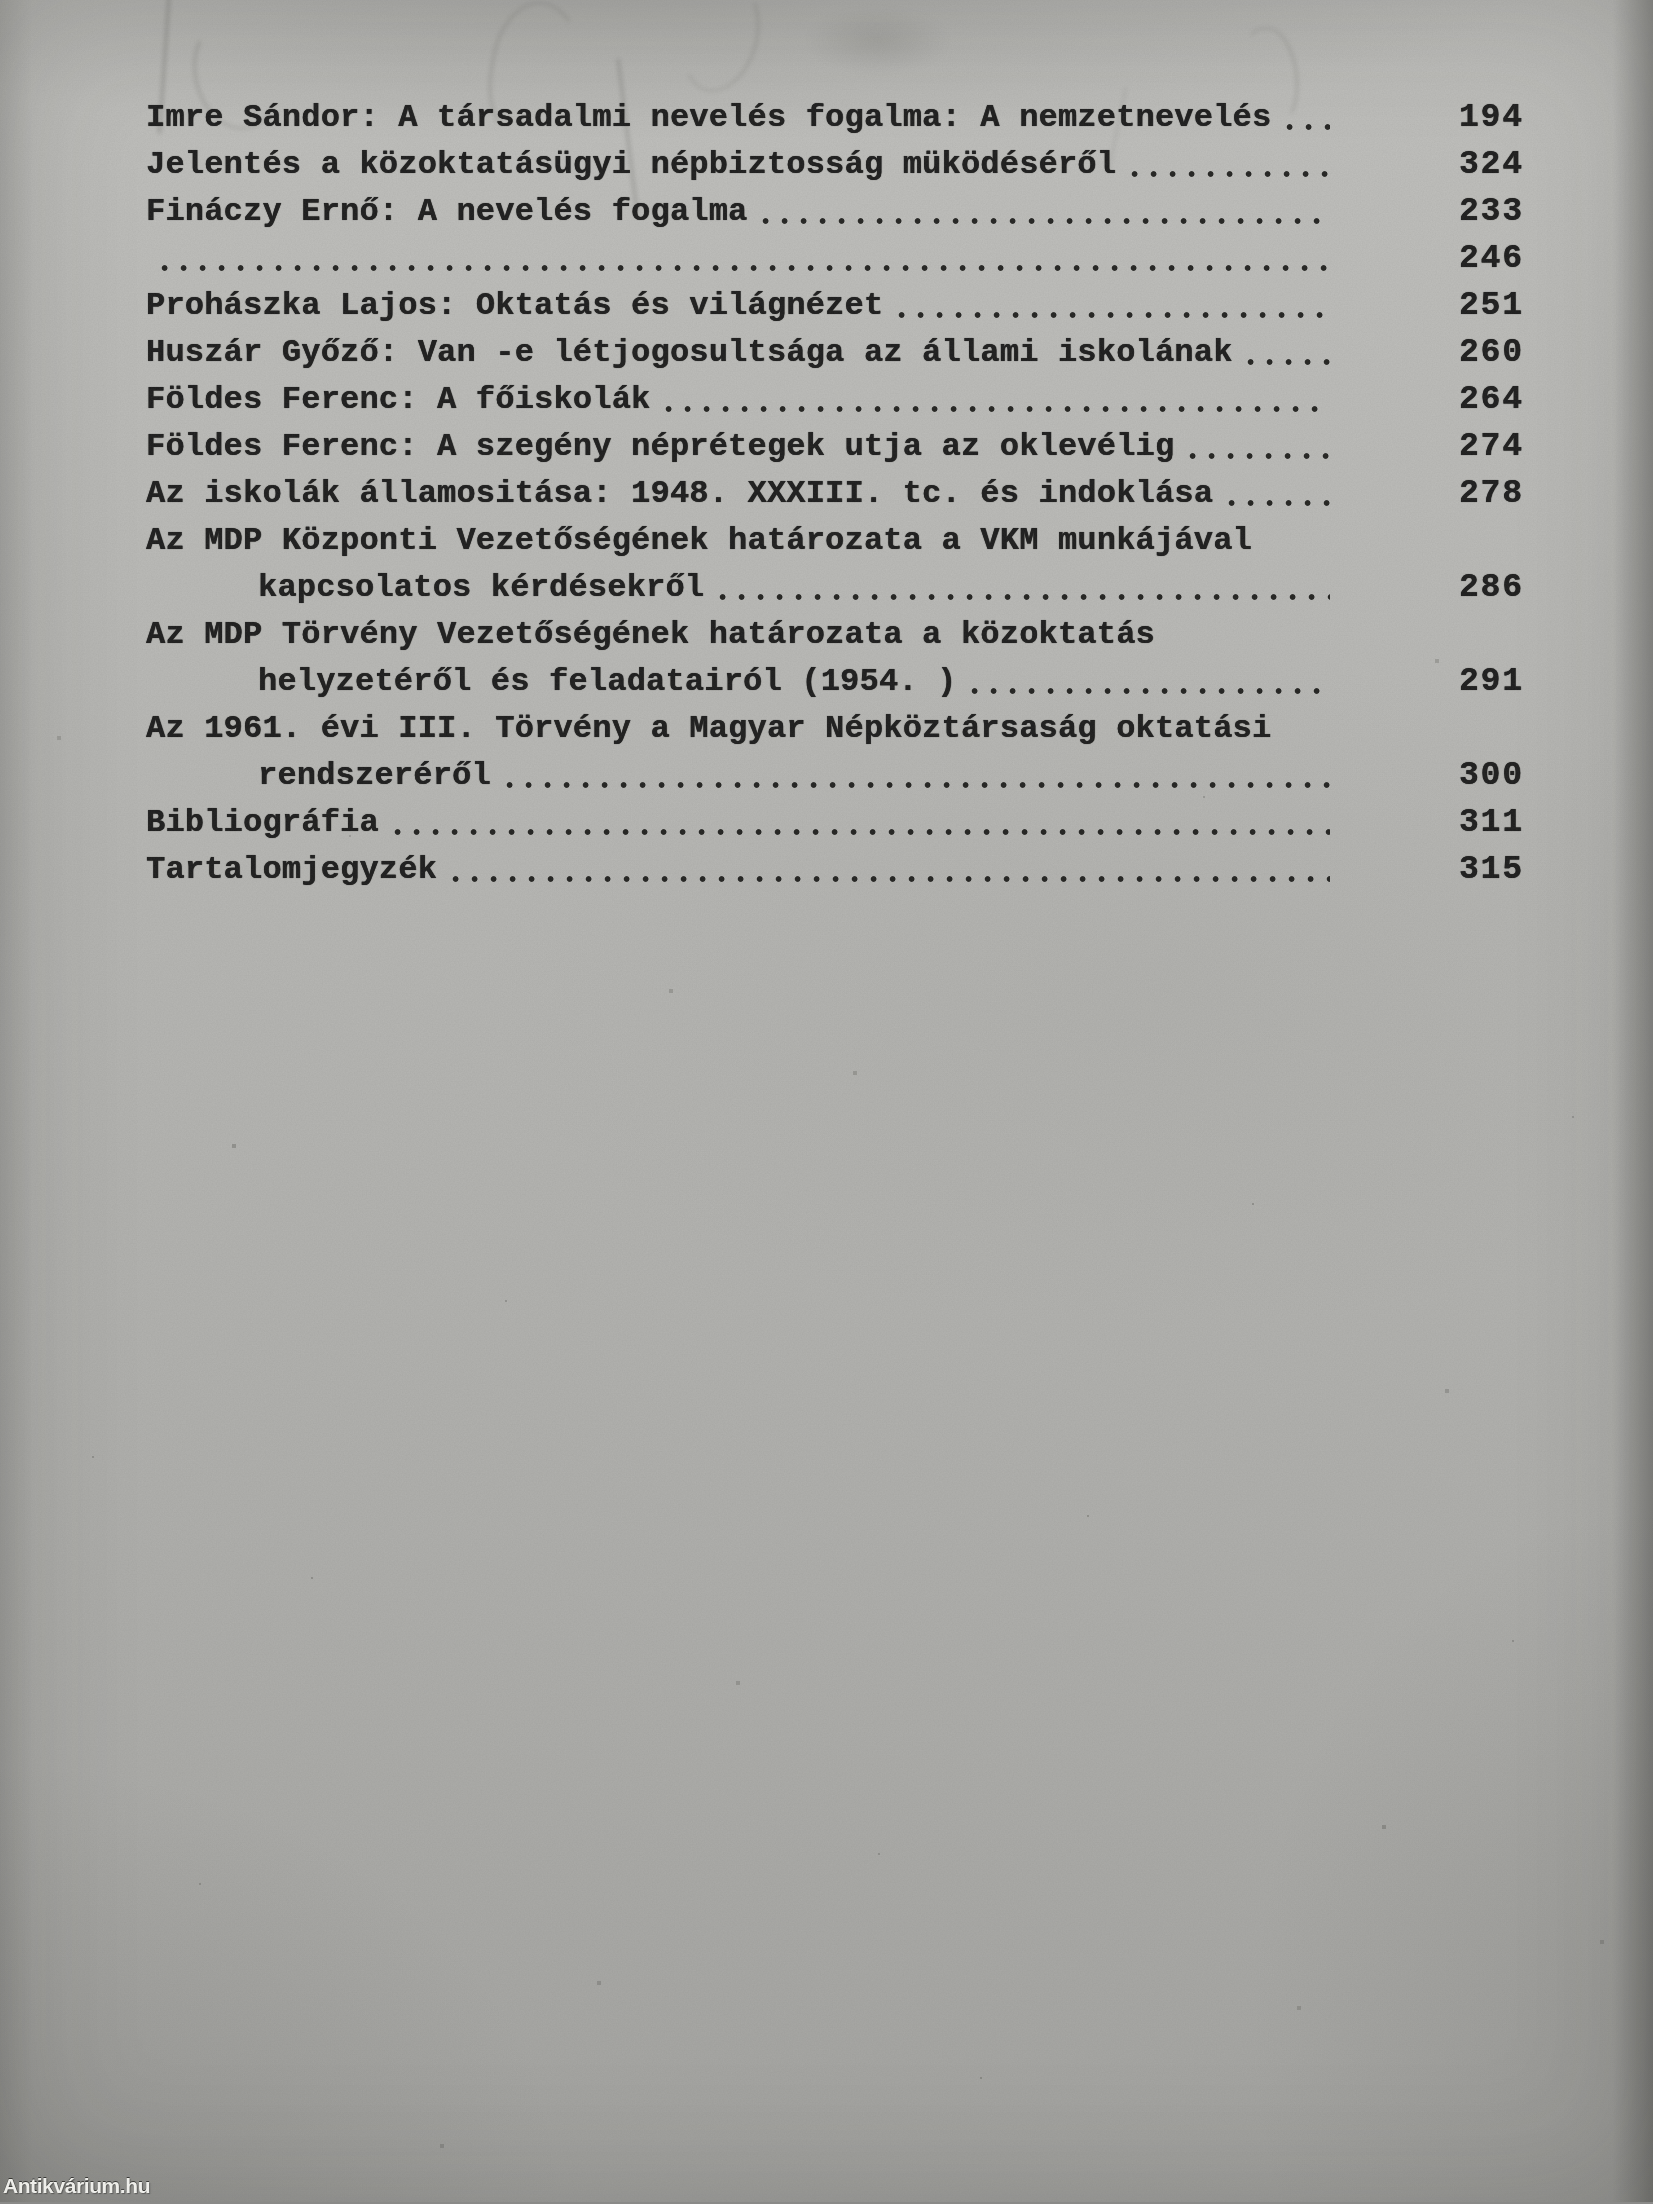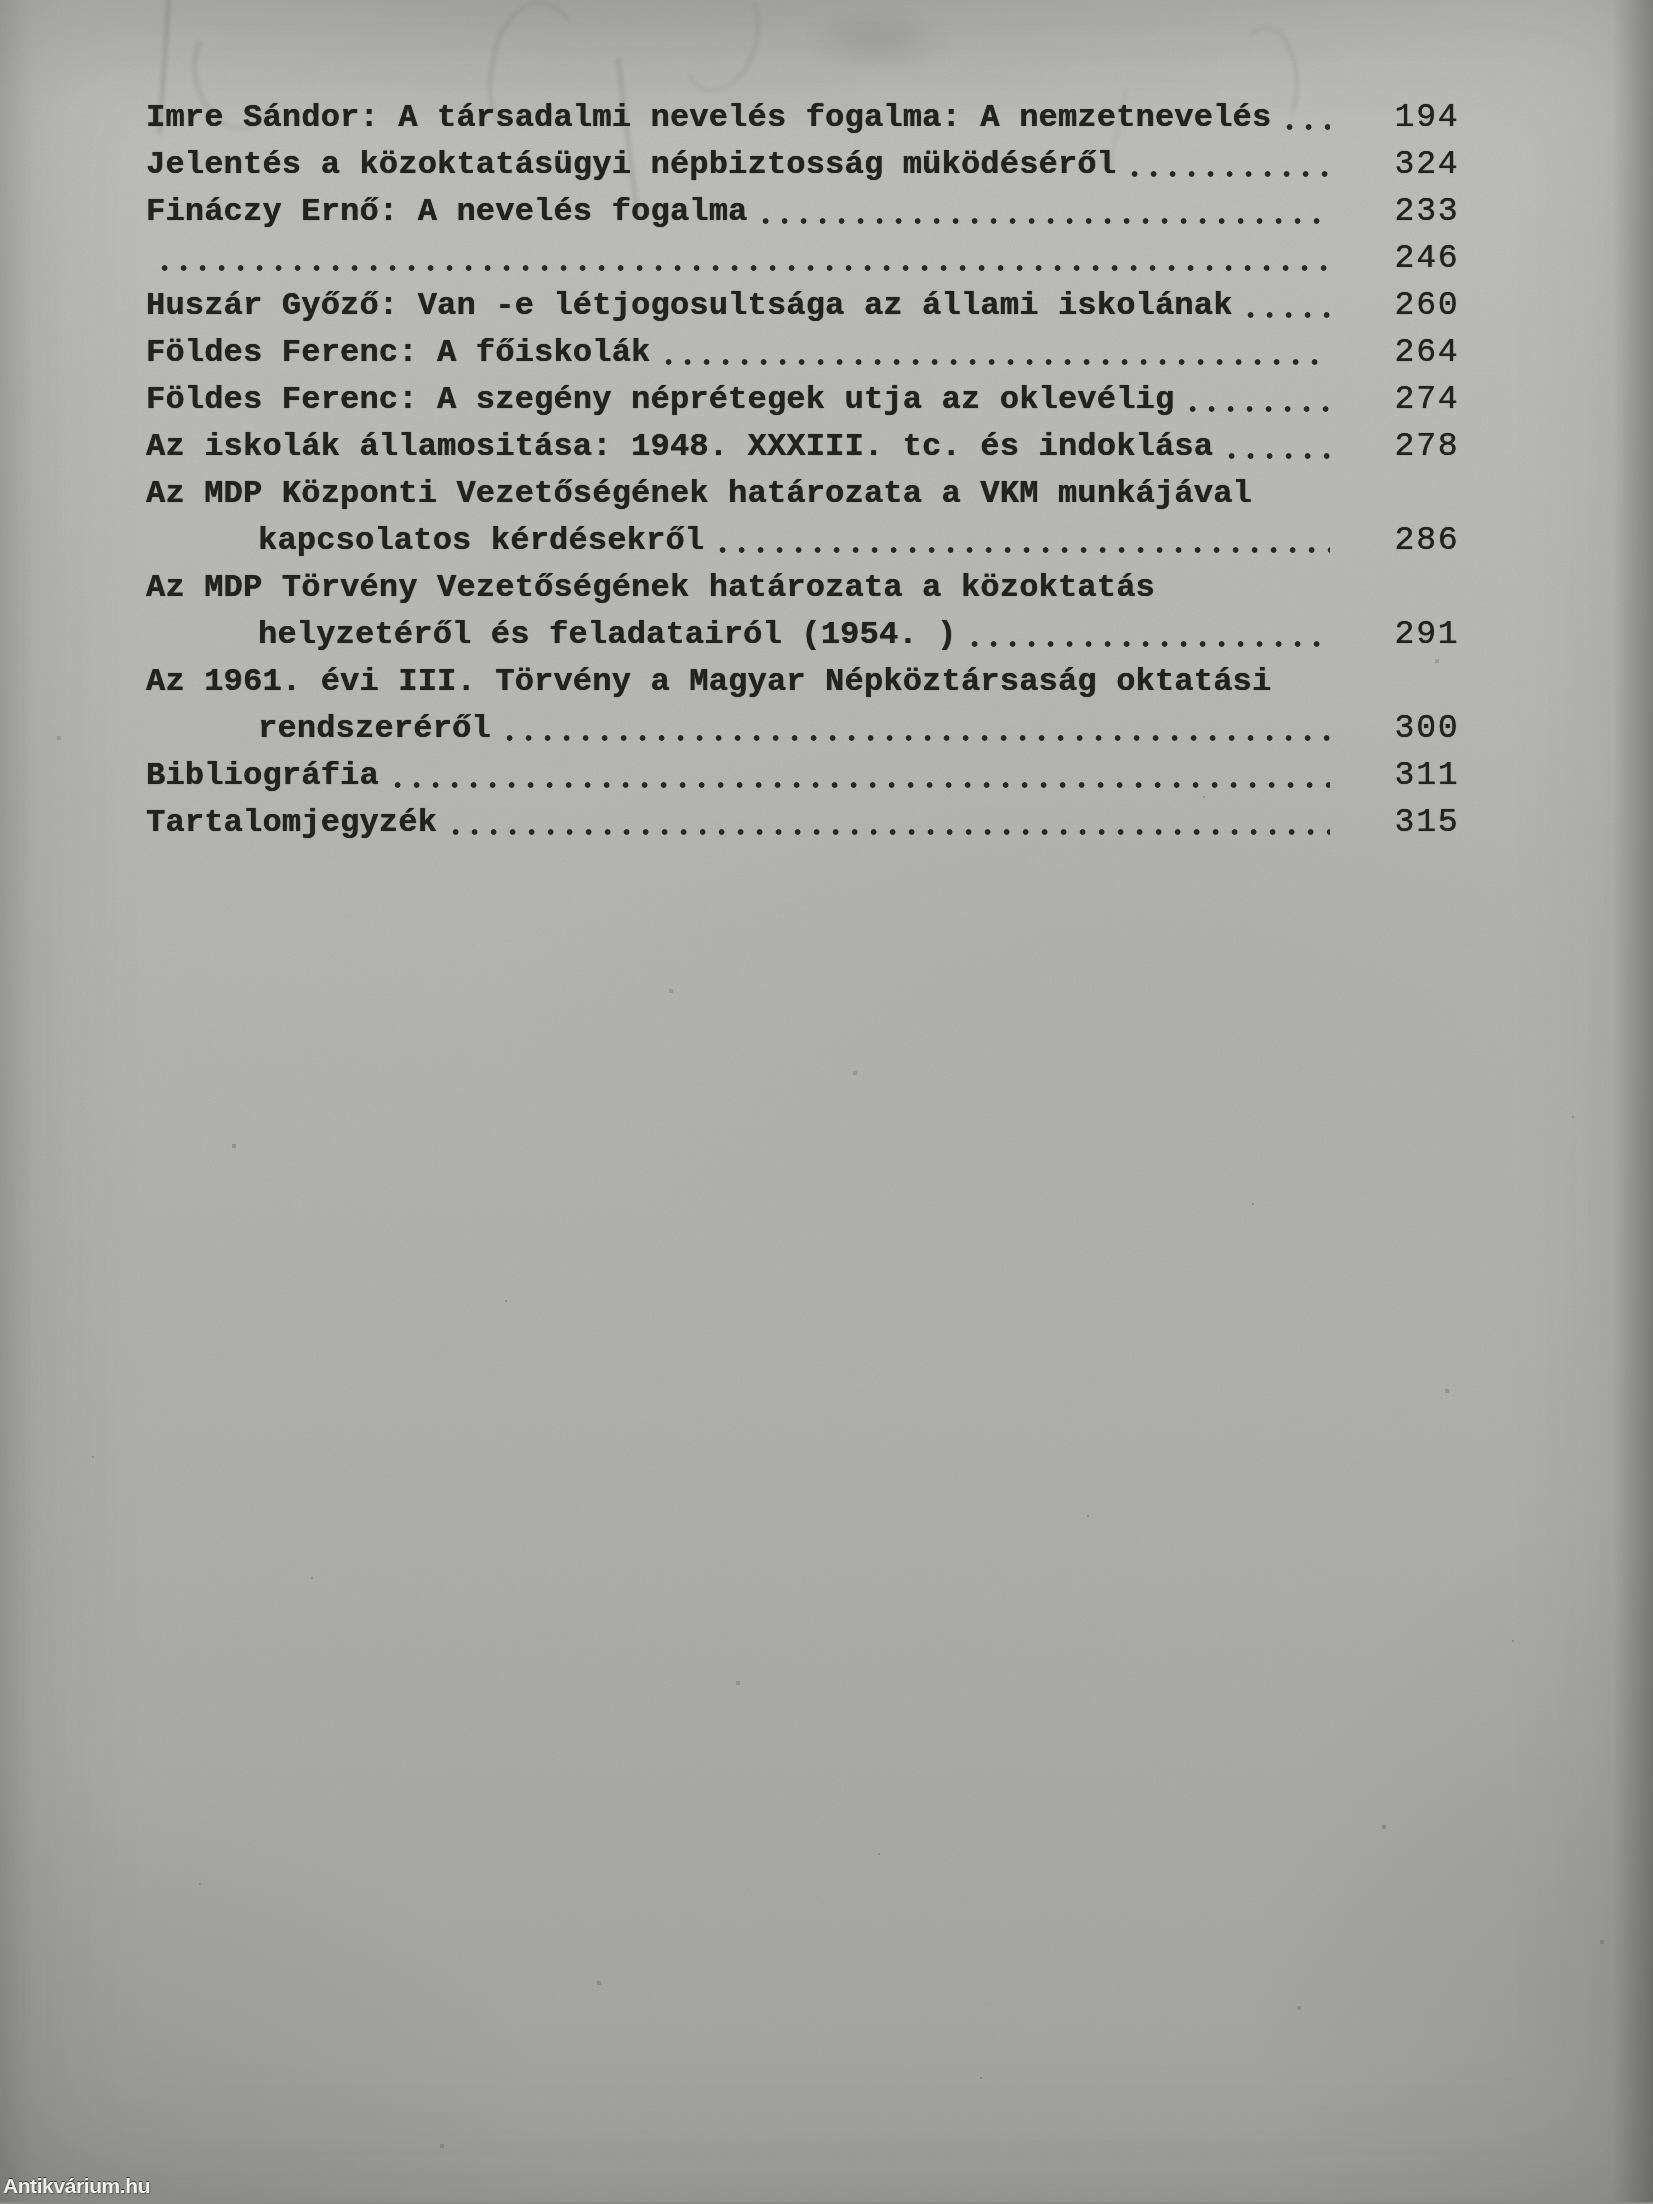--- a/index.html
+++ b/index.html
@@ -46,23 +46,23 @@
   .row.indent .t { padding-left: 112px; }
   .row .leader {
     flex: 1;
     margin-left: 8.7px;
     background-image: radial-gradient(circle at 9.6px 33px, rgba(26,26,24,0.95) 2.4px, rgba(26,26,24,0) 3.3px);
     background-size: 19px 47px;
     background-repeat: repeat-x;
   }
   .row .num {
     width: 194px;
-    text-align: center;
+    text-align: right;
     font-size: 33px;
-    font-weight: 400;
+    font-weight: 700;
     line-height: 47px;
     letter-spacing: 1.9px;
     text-shadow: 0 0 0.9px rgba(22,22,20,0.9), 0.4px 0.4px 0.6px rgba(22,22,20,0.45);
   }
   .row.noleader .leader, .row.noleader .num { visibility: hidden; }
   
   .scribble { position: absolute; pointer-events: none; opacity: 0.30; filter: blur(2.1px); }
   .s1 { left: 163px; top: -11.6px; width: 5.8px;  height: 146px; border-left: 3.9px solid #4c4c48; transform: rotate(4deg); }
   .s2 { left: 194px; top: 17.5px;  width: 78px; height: 107px; border: 3.9px solid transparent; border-left: 3.9px solid #55554f; border-bottom: 2.9px solid #55554f; border-radius: 50%; transform: rotate(-14deg); opacity: 0.22; }
   .s3 { left: 490px; top: 1.9px;   width: 87px; height: 136px; border: 3.9px solid transparent; border-left: 3.9px solid #504f4a; border-top: 2.9px solid #504f4a; border-radius: 50% 60% 40% 50%; transform: rotate(9deg); opacity: 0.20; }
@@ -132,20 +132,25 @@
       <li class="row">
       <span class="t">Fináczy Ernő: A nevelés fogalma</span>
       <span class="leader"></span>
       <span class="num">233</span>
     </li>
       <li class="row">
       <span class="leader"></span>
       <span class="num">246</span>
     </li>
       <li class="row">
+      <span class="t">Prohászka Lajos: Oktatás és világnézet</span>
+      <span class="leader"></span>
+      <span class="num">251</span>
+    </li>
+      <li class="row">
       <span class="t">Huszár Győző: Van -e létjogosultsága az állami iskolának</span>
       <span class="leader"></span>
       <span class="num">260</span>
     </li>
       <li class="row">
       <span class="t">Földes Ferenc: A főiskolák</span>
       <span class="leader"></span>
       <span class="num">264</span>
     </li>
       <li class="row">

